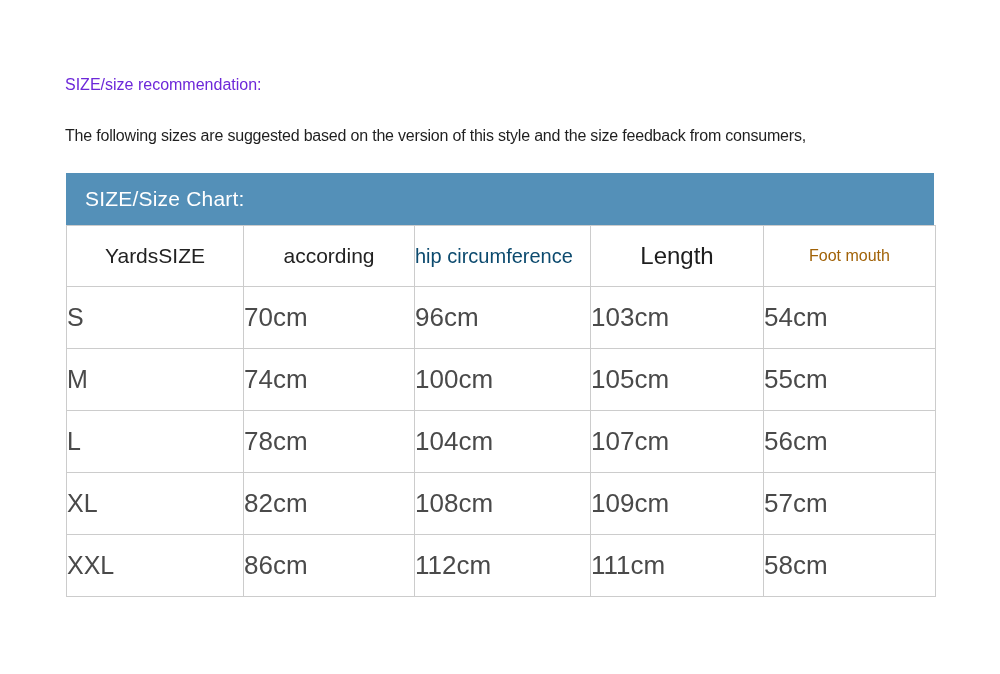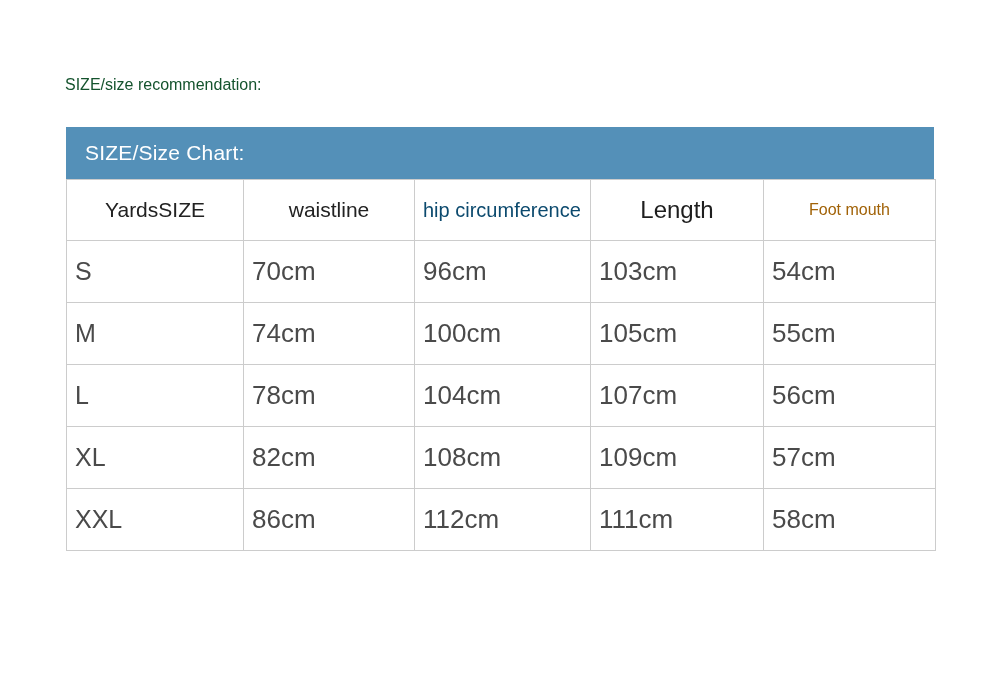--- a/index.html
+++ b/index.html
@@ -14,21 +14,21 @@
   .page {
     position: relative;
     width: 1000px;
     height: 674px;
     background: #ffffff;
   }
   .rec-title {
     margin: 76px 16px 0 65px;
     font-size: 16px;
     line-height: 18px;
-    color: #14532d;
+    color: #6d28d9;
   }
   .rec-para {
     margin: 33px 0 0 65px;
     width: 870px;
     color: #1f1f1f;
   }
   .rec-para .para-line {
     font-size: 16px;
     line-height: 17.5px;
     white-space: nowrap;
@@ -58,21 +58,21 @@
   table.size-table col.c1 { width: 177px; }
   table.size-table col.c2 { width: 171px; }
   table.size-table col.c3 { width: 176px; }
   table.size-table col.c4 { width: 173px; }
   table.size-table col.c5 { width: 172px; }
   table.size-table th,
   table.size-table td {
     border: 1px solid #cccccc;
     vertical-align: middle;
     font-weight: normal;
-    padding: 8px;
+    padding: 0;
   }
   table.size-table thead tr { height: 61px; }
   table.size-table tbody tr { height: 62px; }
   th.th-size, th.th-waist {
     font-size: 21px;
     color: #222222;
   }
   th.th-hip {
     font-size: 20px;
     color: #0c4a6e;
@@ -99,38 +99,39 @@
   }
 </style>
 </head>
 <body>
 
 <div class="page">
 
   <div class="rec-title">SIZE/size recommendation:</div>
 
   <div class="rec-para">
+    <div class="para-line">The following sizes are suggested based on the version of this style and the size feedback from consumers,</div>
   </div>
 
   <div class="chart-banner">
     <span class="banner-text">SIZE/Size Chart:</span>
   </div>
 
   <table class="size-table">
     <colgroup>
       <col class="c1">
         <col class="c2">
         <col class="c3">
         <col class="c4">
         <col class="c5">
     </colgroup>
     <thead>
       <tr>
         <th class="th-size">YardsSIZE</th>
-        <th class="th-waist">waistline</th>
+        <th class="th-waist">according</th>
         <th class="th-hip">hip circumference</th>
         <th class="th-length">Length</th>
         <th class="th-foot">Foot mouth</th>
       </tr>
     </thead>
     <tbody>
       <tr>
         <td class="size-cell">S</td>
         <td class="val-cell">70cm</td>
         <td class="val-cell">96cm</td>

